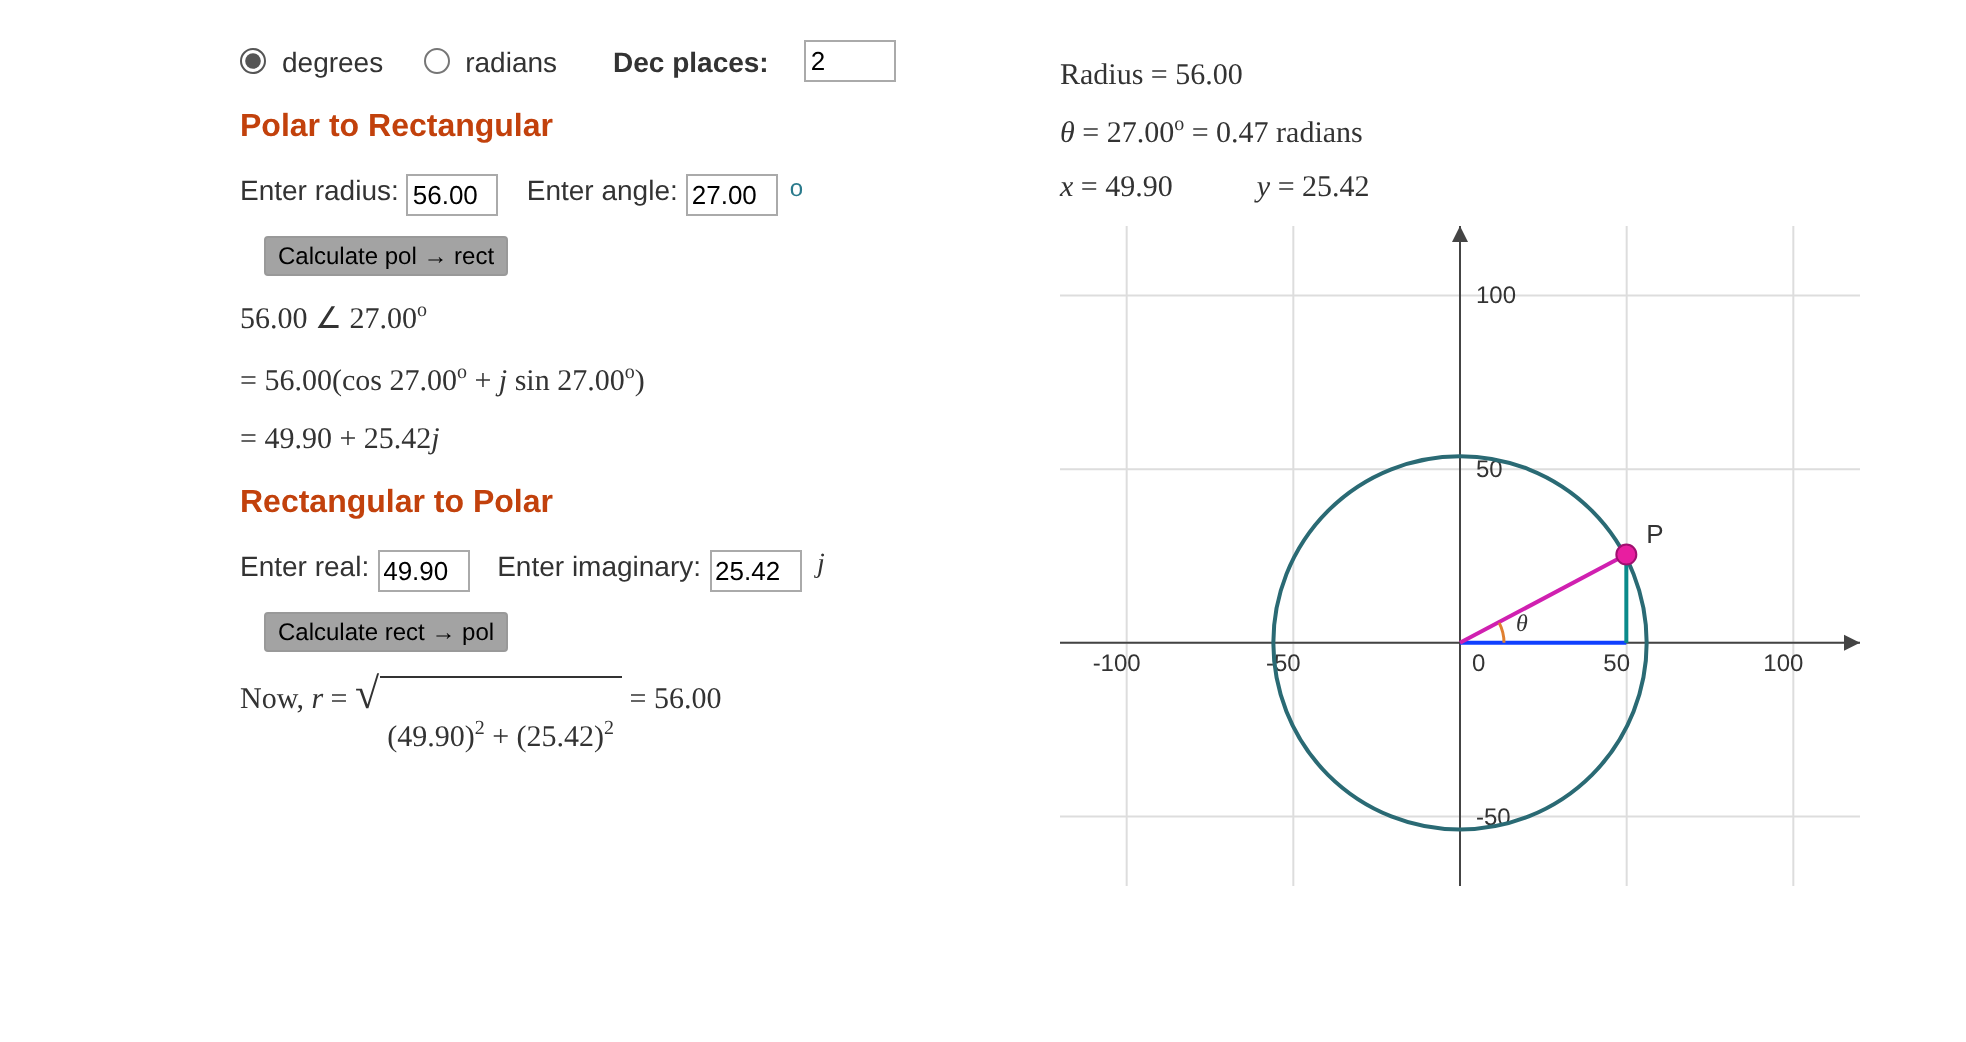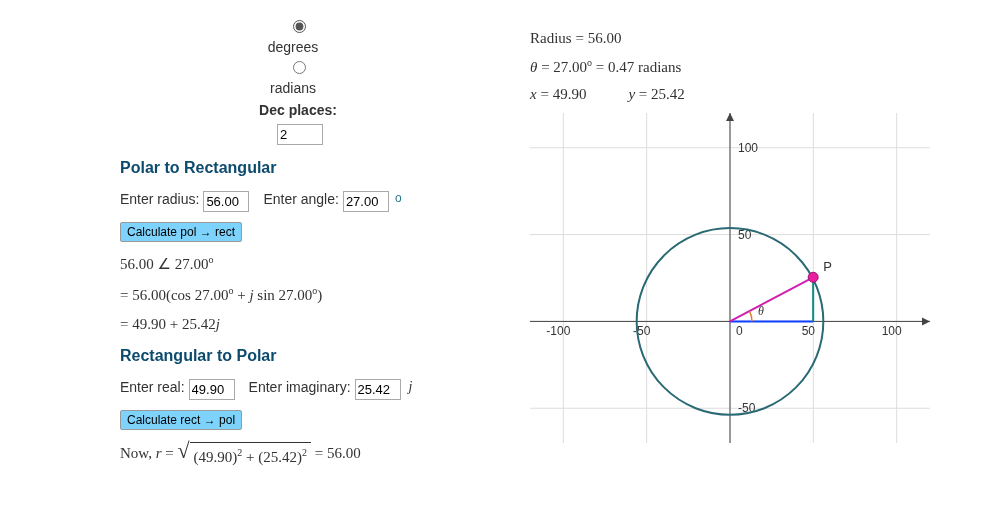--- a/index.html
+++ b/index.html
@@ -15,80 +15,80 @@
     display: flex;
     gap: 50px;
   }
   .left { width: 360px; }
   .right { flex: 1; }
   .controls {
     display: flex;
     align-items: center;
     gap: 6px;
     margin-bottom: 12px;
-    flex-direction: column;
   }
   input[type="radio"] { margin: 0 2px 0 0; accent-color: #555;}
   .ctrl-label { margin-right: 14px; }
   .dec-label { margin-left: 8px; margin-right: 12px; font-weight: bold;}
   input[type="text"] {
     border: 1px solid #aaa;
     font-size: 13px;
     padding: 1px 2px;
     height: 17px;
     box-sizing: content-box;
   }
   .w-short { width: 40px; }
   h3 {
-    color: #0c4a6e;
+    color: #c2410c;
     font-weight: bold;
     font-size: 16px;
     margin: 14px 0 14px 0;
   }
   .row {
     margin: 10px 0;
     display: flex;
     align-items: flex-start;
     gap: 4px;
   }
   .italic { font-style: italic; font-family: 'Times New Roman', serif;}
   .math {
     font-family: 'Times New Roman', Times, serif;
     font-size: 15px;
     margin: 12px 0;
   }
   .sup { font-size: 10px; vertical-align: super; }
   button {
-    background: #7dd3fc;
+    background: #a3a3a3;
     border: 1px solid #999;
     border-radius: 2px;
     padding: 2px 6px;
     font-size: 12px;
     cursor: pointer;
     display: inline-flex;
     align-items: center;
     gap: 4px;
+    margin-left: 12px;
   }
   .deg-sym { color: #2a7a8c; font-size:12px; margin-left: 2px;}
   .right-top .line {
     font-family: 'Times New Roman', Times, serif;
     font-size: 15px;
     margin: 10px 0 10px 0;
   }
   .xy { display: flex; gap: 42px; }
   svg { display:block; margin-top: 6px;}
   .sqrt-wrap {
     display:inline-flex;
     align-items:flex-start;
     font-family: 'Times New Roman', Times, serif;
   }
   .sqrt-sym { font-size: 22px; line-height: 18px; }
   .sqrt-body {
     border-top: 1px solid #333;
-    padding: 0 4px;
+    padding: 16px 4px;
     line-height: 20px;
   }
 </style>
 </head>
 <body>
 
 <div class="container">
 
   <div class="left">
     <div class="controls">

